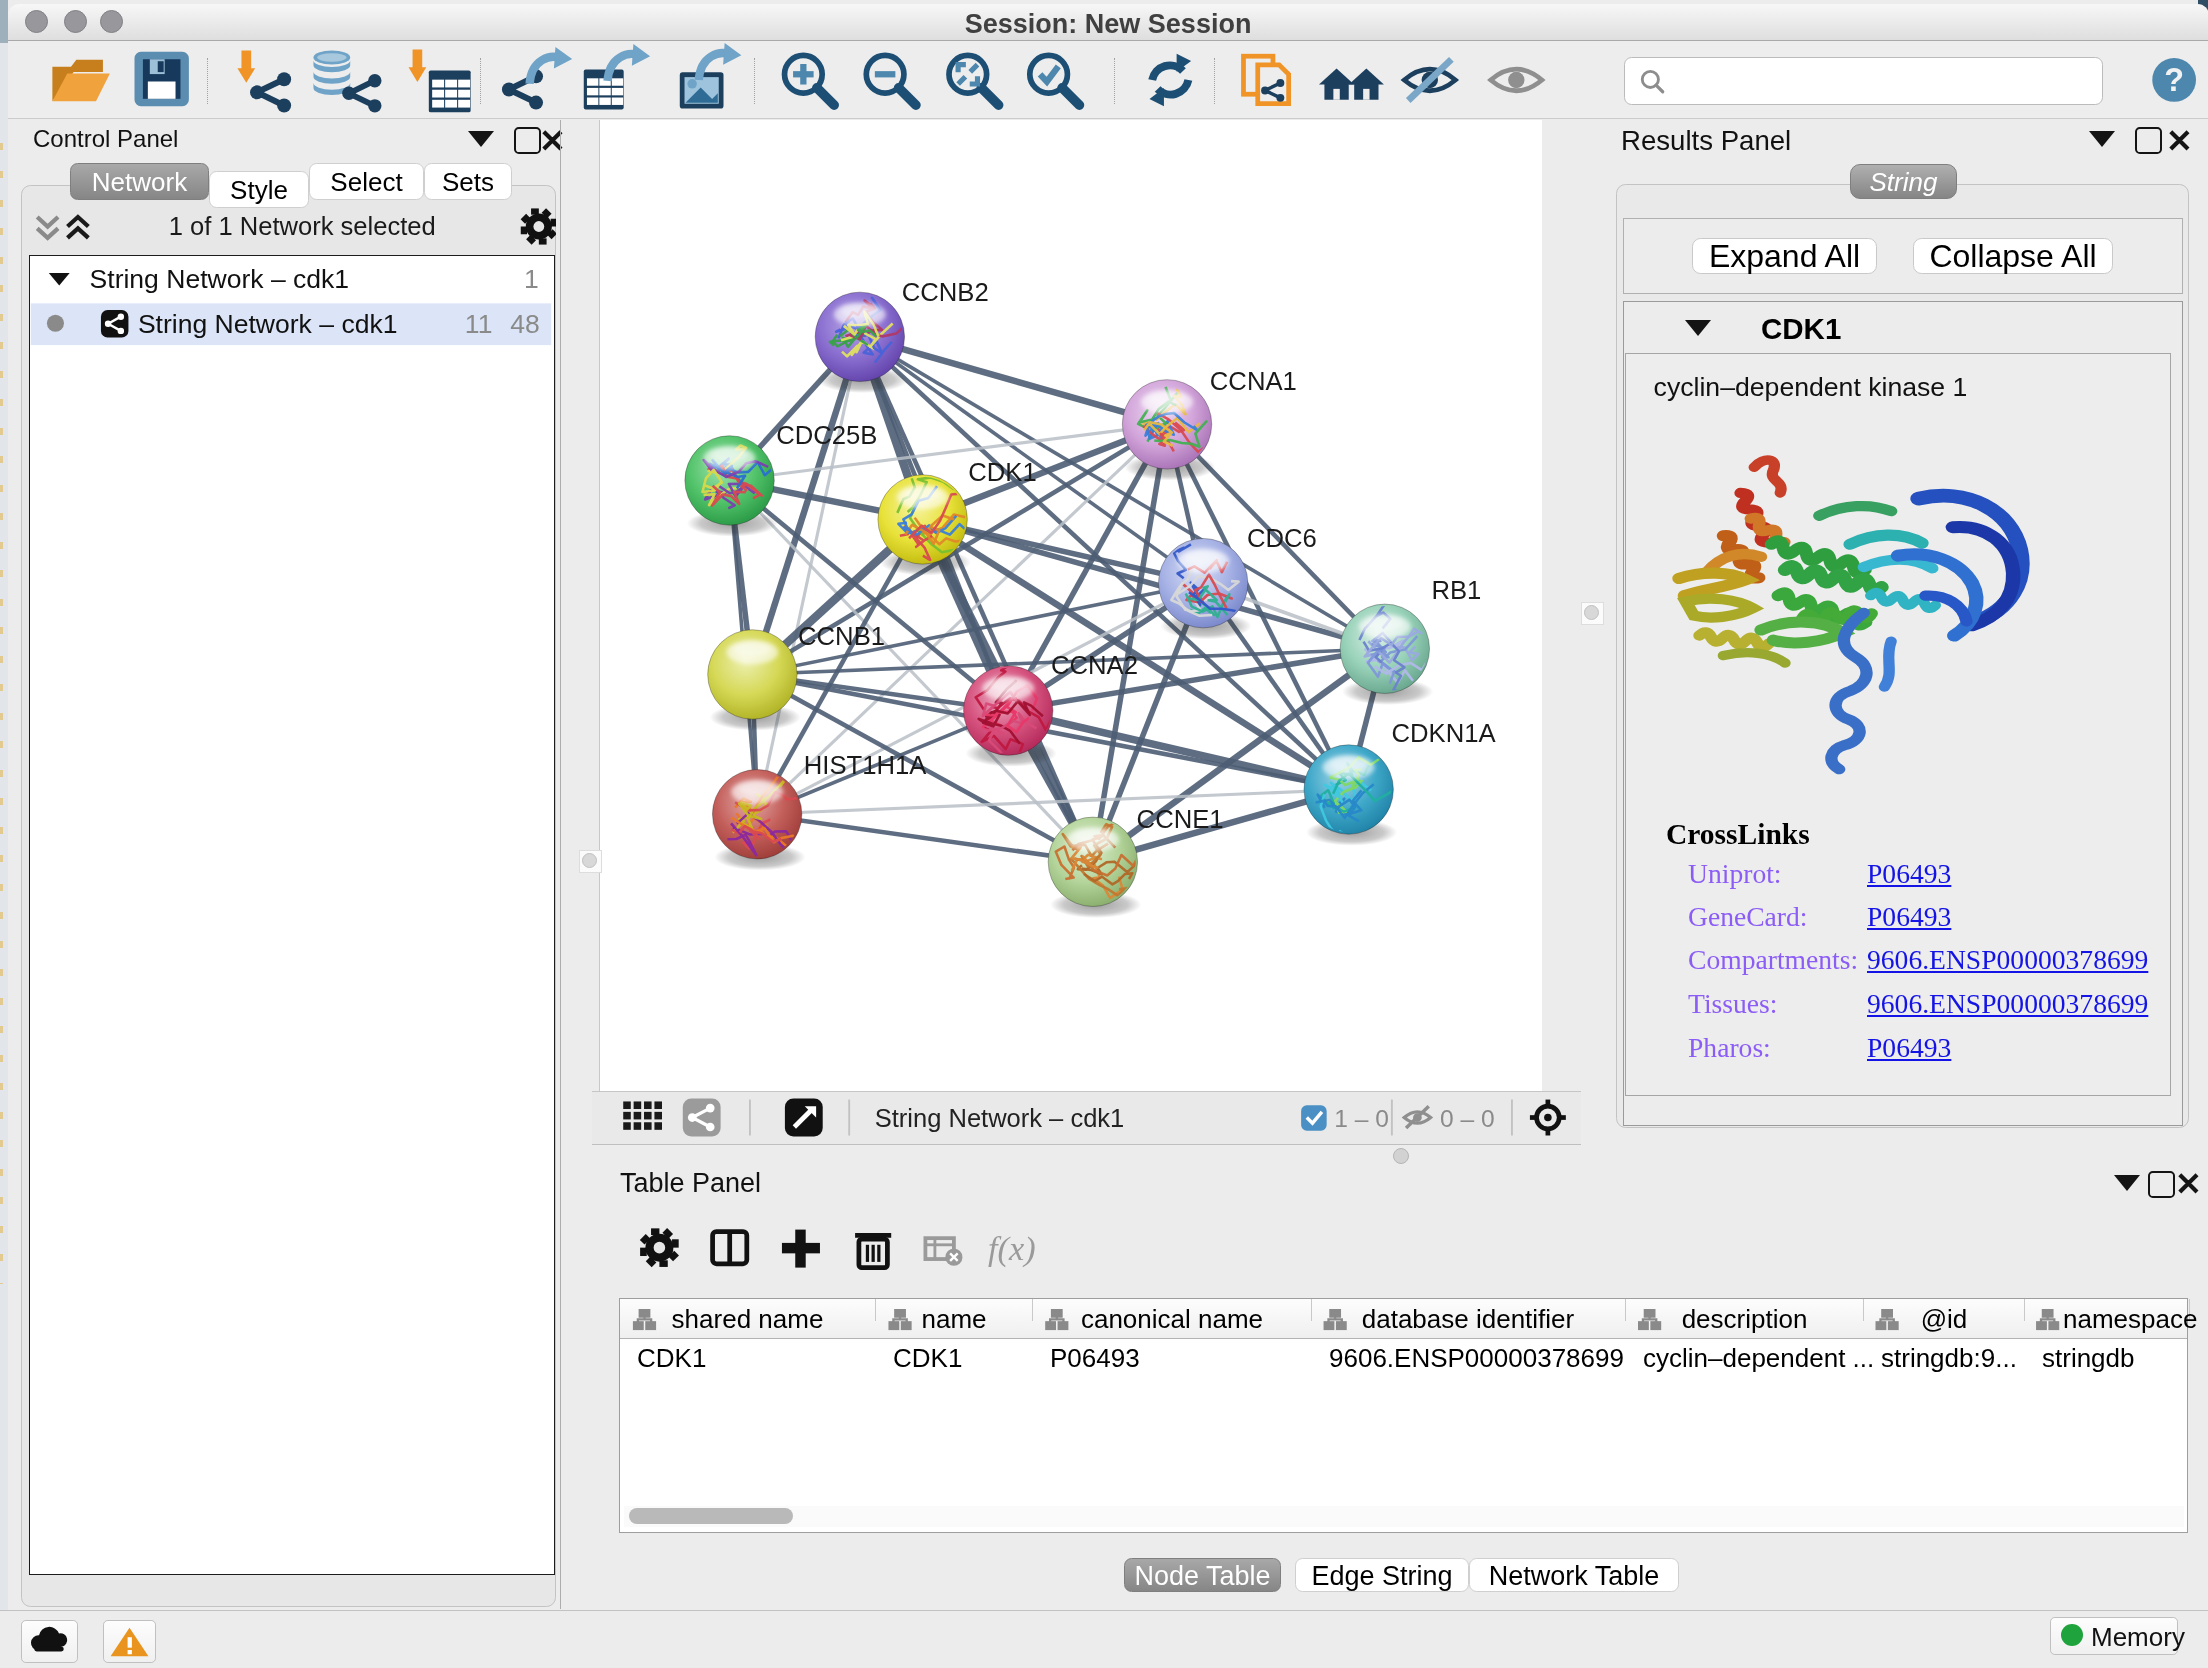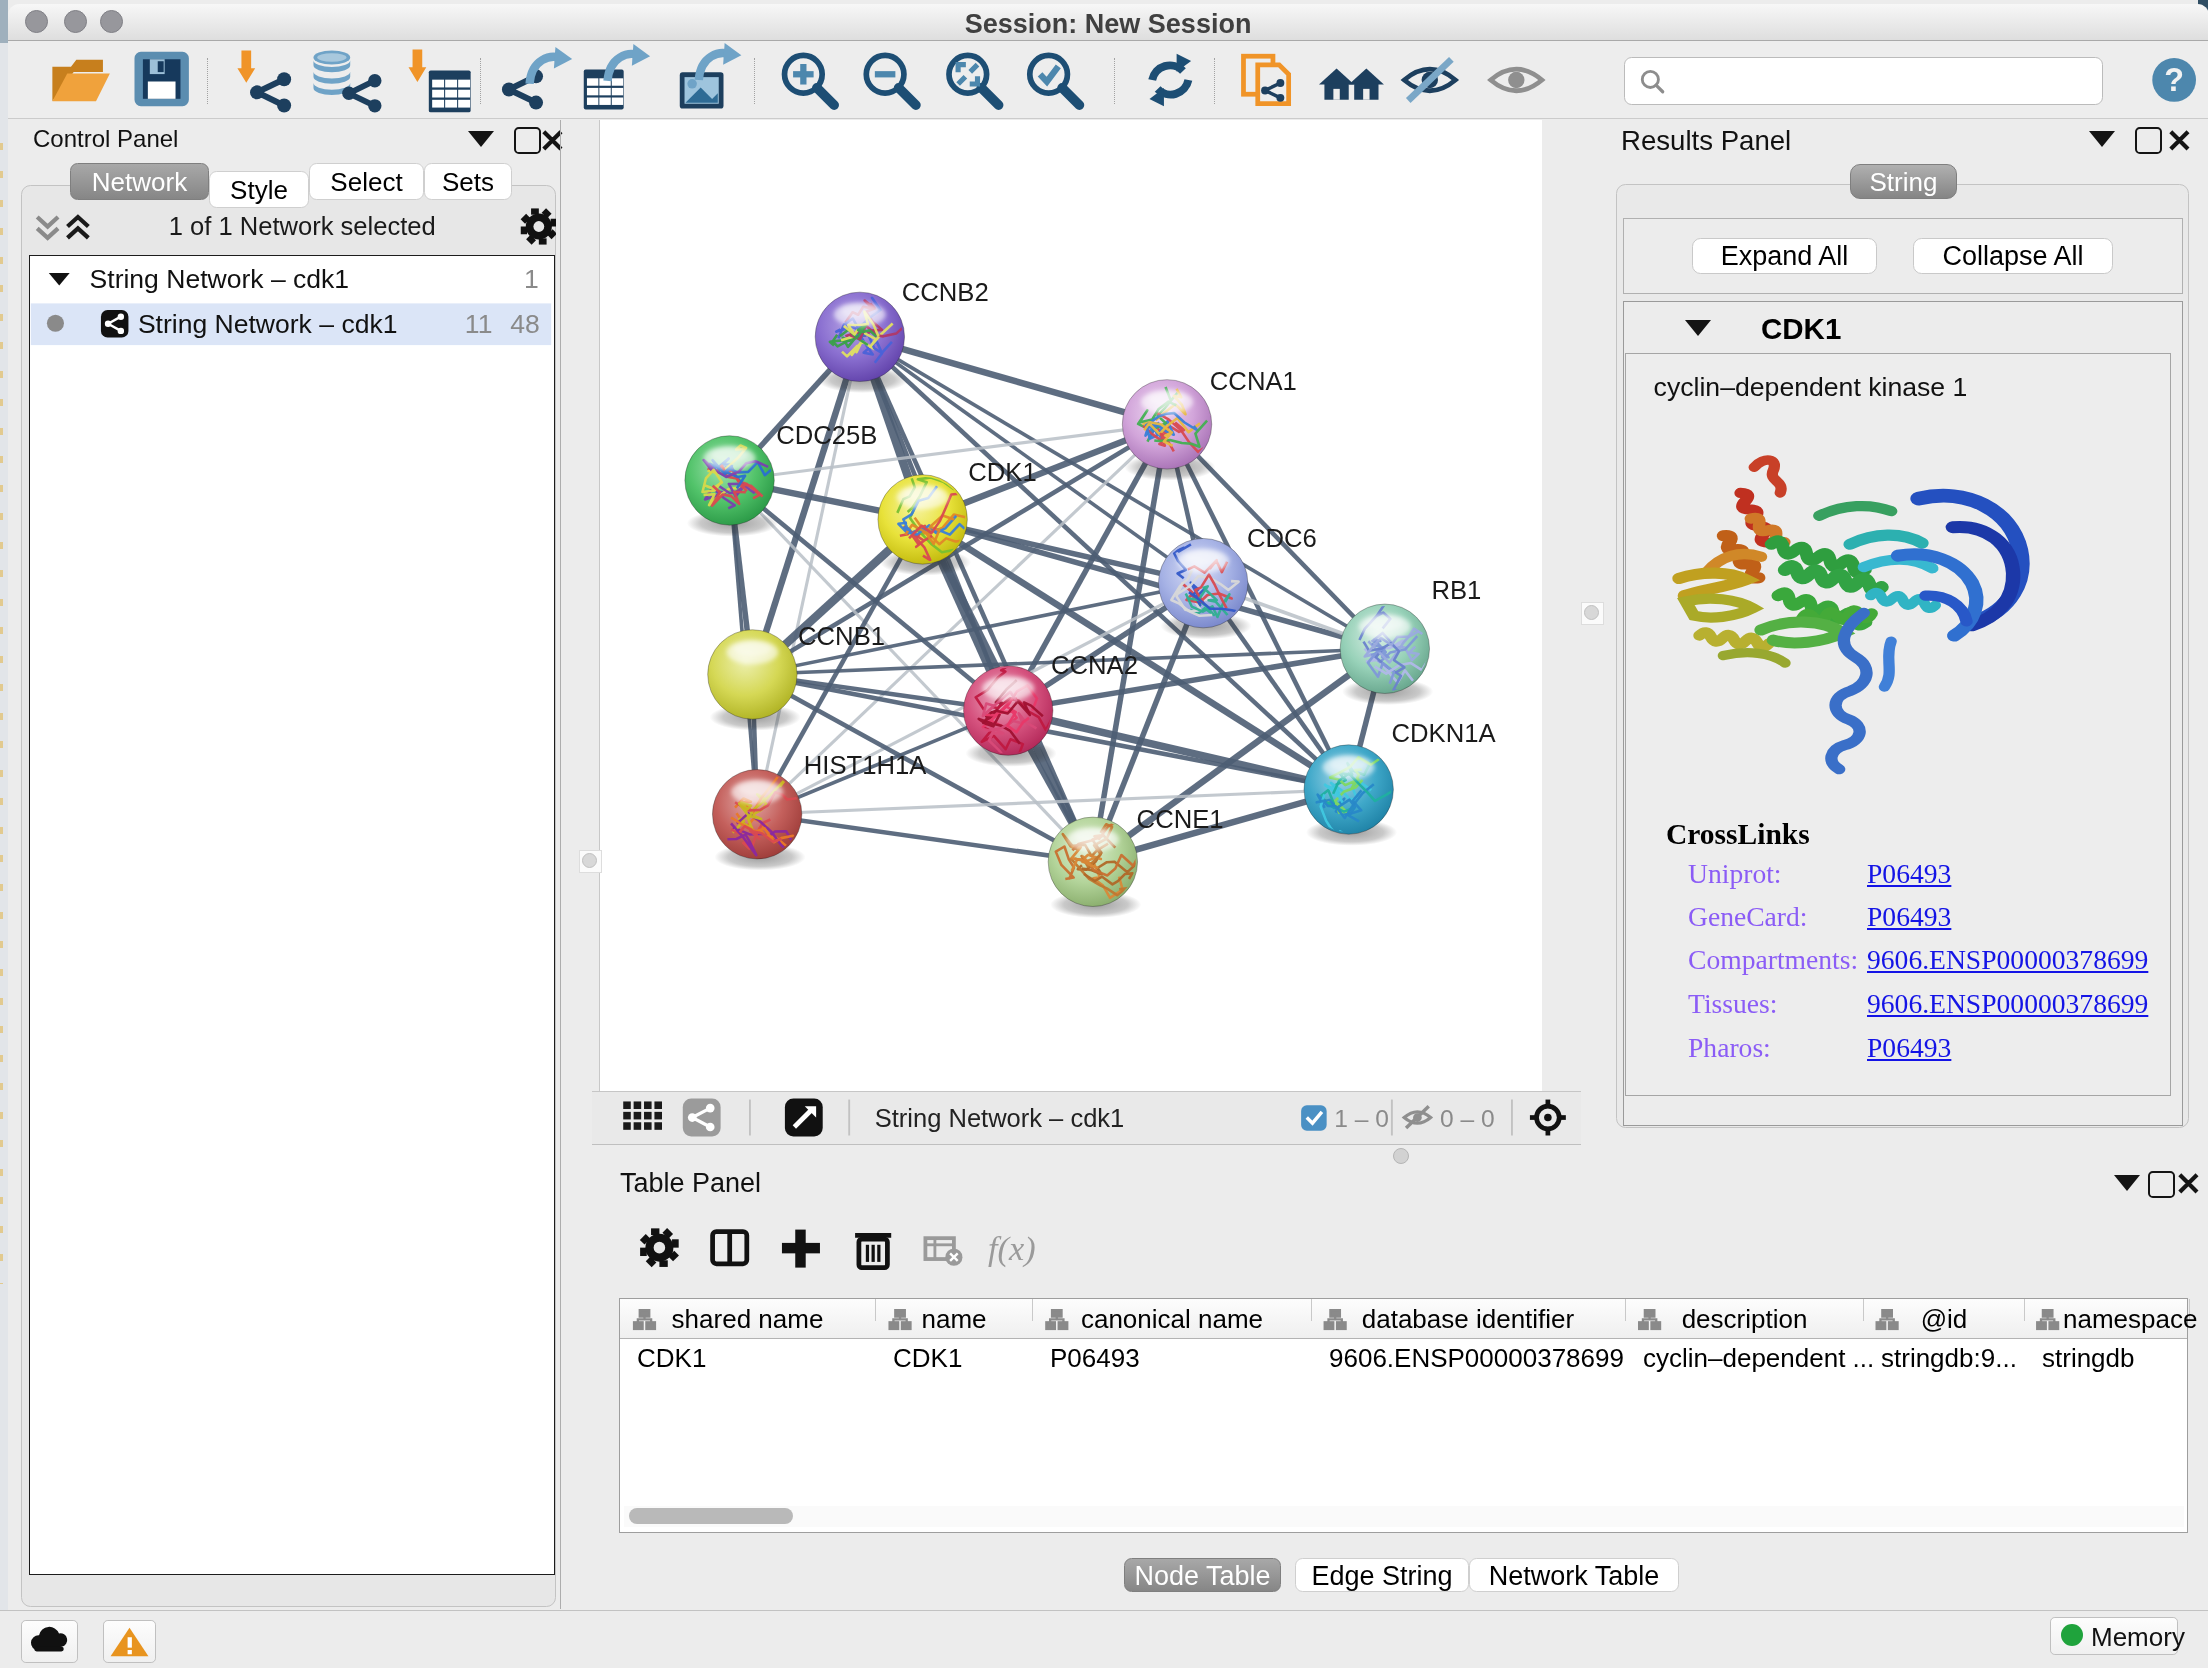--- a/index.html
+++ b/index.html
@@ -39,27 +39,27 @@
  border:1.9px solid #1c1c1c;box-sizing:border-box;}
 
 #canvas{position:absolute;left:599px;top:120px;width:942px;height:971px;background:#fff;
  border-left:1px solid #c8c8c8;}
 #netfooter{position:absolute;left:592px;top:1091px;width:989px;height:54px;background:#e9e9e9;
  border-top:1px solid #c6c6c6;border-bottom:1px solid #bfbfbf;box-sizing:border-box;}
 
 #rp-title{position:absolute;left:1621px;top:125px;font-size:27.6px;color:#111;}
 #stringtab{position:absolute;left:1850px;top:164px;width:107px;height:35px;
  background:linear-gradient(#b0b0b0,#858585);border:1px solid #7f7f7f;border-radius:10px;
- color:#fff;font-size:26px;text-align:center;line-height:35px;box-sizing:border-box;}
+ color:#fff;font-size:26px;text-align:center;line-height:35px;box-sizing:border-box;font-style:italic;}
 #rpbox{position:absolute;left:1616px;top:184px;width:573px;height:944px;background:#e9e9e9;
  border:1.9px solid #c3c3c3;border-radius:9.5px;box-sizing:border-box;}
 #rpbox1{position:absolute;left:1623px;top:218px;width:560px;height:76px;background:#ececec;
  border:1.9px solid #b0b0b0;box-sizing:border-box;}
 .rbtn{position:absolute;background:#fff;border:1.9px solid #c9c9c9;border-radius:8.6px;
- font-size:27px;color:#000;text-align:center;box-sizing:border-box;}
+ font-size:32px;color:#000;text-align:center;box-sizing:border-box;}
 #rpbox2{position:absolute;left:1623px;top:301px;width:560px;height:825px;background:#ececec;
  border:1.9px solid #9a9a9a;box-sizing:border-box;}
 #rpbox3{position:absolute;left:1625px;top:353px;width:546px;height:743px;background:#ededed;
  border:1px solid #a5a5a5;box-sizing:border-box;}
 .serif{font-family:"Liberation Serif",serif;z-index:6;}
 .clrow{position:absolute;font-size:27.6px;color:#8b5cf6;z-index:6;}
 .cllink{color:#1414e6;text-decoration:underline;}
 
 #tp-title{position:absolute;left:620px;top:1168px;font-size:27px;color:#111;}
 #ttable{position:absolute;left:619px;top:1298px;width:1569px;height:235px;background:#fff;

